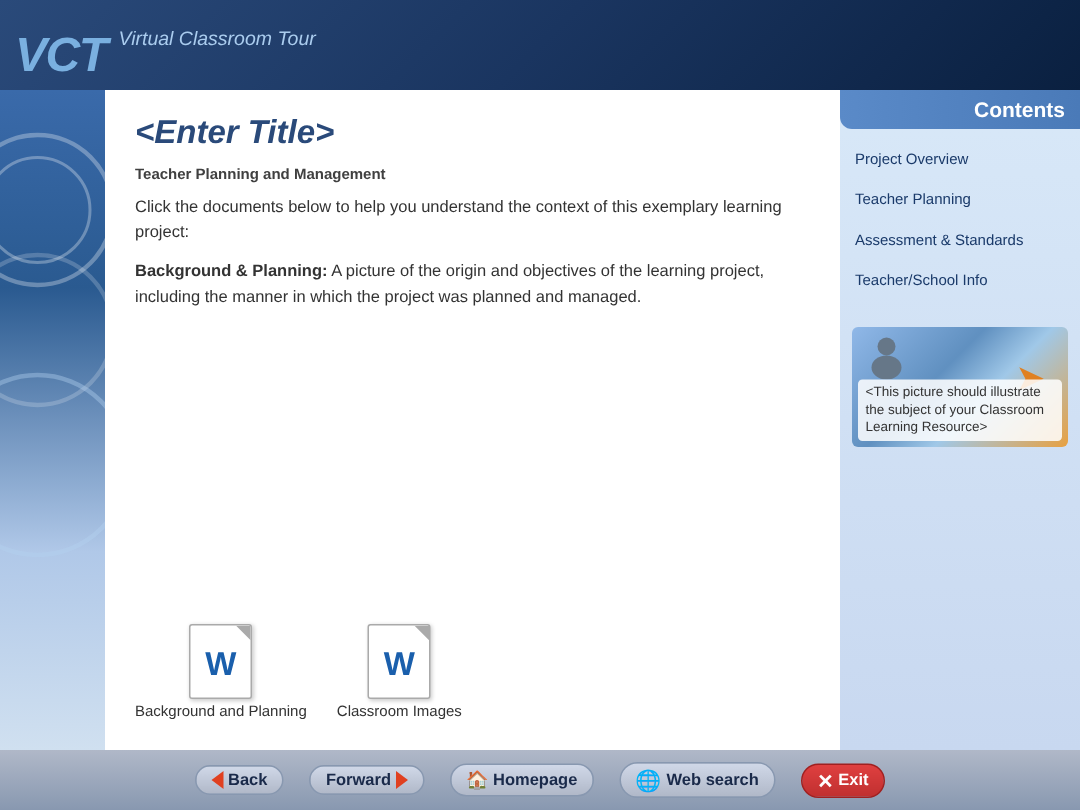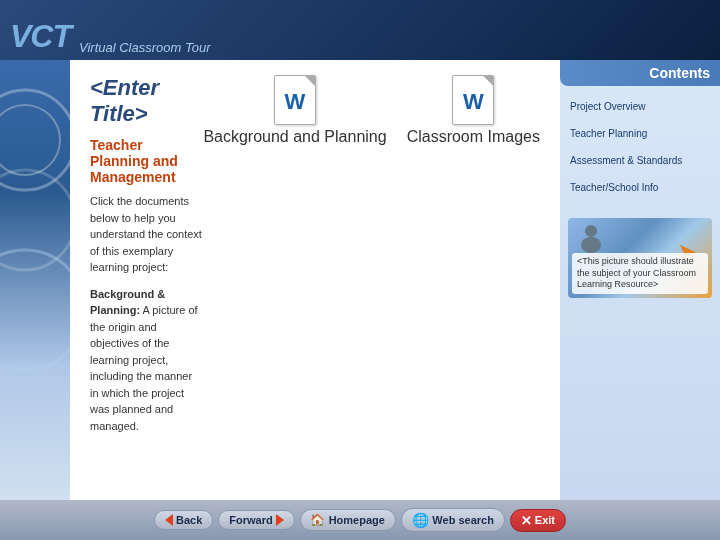--- a/index.html
+++ b/index.html
@@ -17,21 +17,21 @@
       height: 60px;
       background: linear-gradient(135deg, #2a4a7a 0%, #1a3560 50%, #0a2040 100%);
       display: flex;
       align-items: center;
       justify-content: space-between;
       padding: 0 10px;
       position: relative;
     }
     .vct-logo {
       display: flex;
-      align-items: flex-end;
+      align-items: flex-start;
       gap: 8px;
       margin-top: 12px;
     }
     .vct-letters {
       font-size: 32px;
       font-weight: bold;
       color: #7ab0e0;
       font-style: italic;
       letter-spacing: -1px;
     }
@@ -72,23 +72,23 @@
 
     .page-title {
       font-size: 22px;
       font-weight: bold;
       color: #2a4a7a;
       margin-bottom: 10px;
       font-style: italic;
     }
 
     .section-title {
-      font-size: 14px;
-      font-weight: bold;
-      color: #c2410c;
+      font-size: 10px;
+      font-weight: bold;
+      color: #404040;
       margin-bottom: 8px;
     }
 
     .intro-text {
       font-size: 11px;
       color: #333;
       margin-bottom: 10px;
       line-height: 1.5;
     }
 
@@ -140,21 +140,21 @@
       background: #aaa;
       clip-path: polygon(0 0, 100% 100%, 100% 0);
     }
     .word-w {
       font-size: 22px;
       font-weight: bold;
       color: #1a5fac;
       margin-top: 4px;
     }
     .doc-label {
-      font-size: 16px;
+      font-size: 10px;
       color: #333;
       text-align: center;
     }
 
     
     .right-sidebar {
       width: 160px;
       background: linear-gradient(180deg, #d8e8f8 0%, #c8d8f0 100%);
       display: flex;
       flex-direction: column;
@@ -217,21 +217,21 @@
       font-size: 24px;
     }
 
     
     .bottom-bar {
       height: 40px;
       background: linear-gradient(180deg, #b0b8c8, #8898b0);
       display: flex;
       align-items: center;
       justify-content: center;
-      gap: 5px;
+      gap: 17px;
       padding: 0 10px;
     }
     .nav-btn {
       display: flex;
       align-items: center;
       gap: 3px;
       background: linear-gradient(180deg, #d0d8e8, #b0b8c8);
       border: 1px solid #8898b0;
       border-radius: 12px;
       padding: 3px 10px;
@@ -266,21 +266,21 @@
     .globe-icon {
       font-size: 14px;
     }
     .home-icon {
       font-size: 12px;
     }
 
     
     .content-wrapper {
       display: flex;
-      flex-direction: row;
+      flex-direction: column;
       height: 100%;
     }
     .content-top {
       flex: 1;
     }
     .content-bottom {
       padding-bottom: 5px;
     }
   </style>
 </head>

